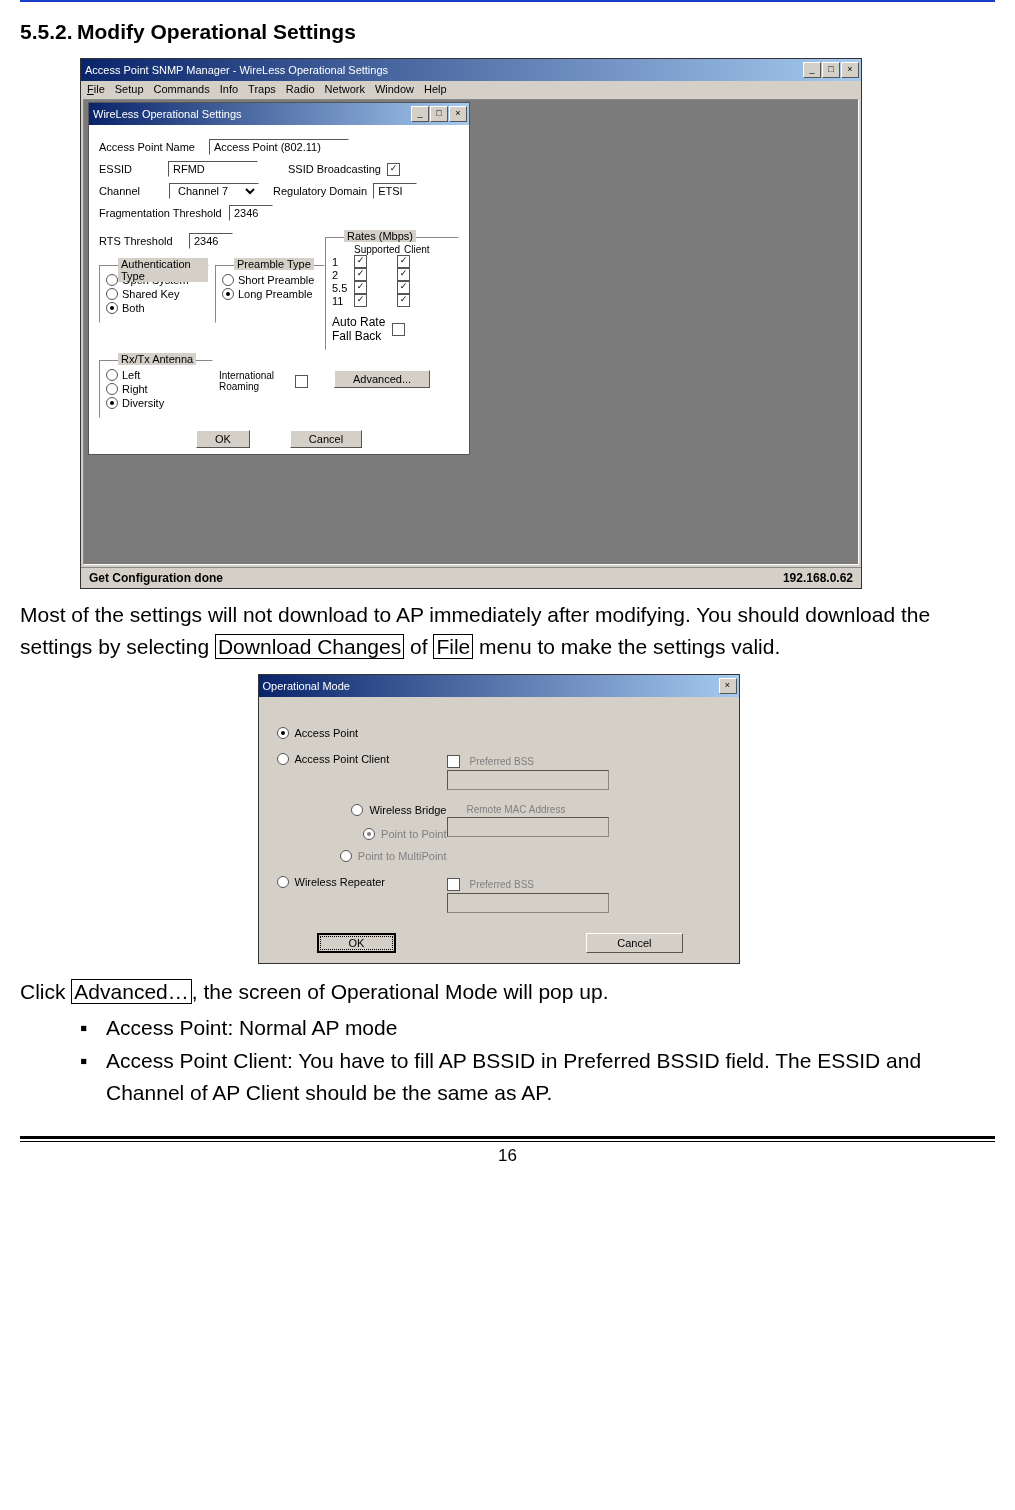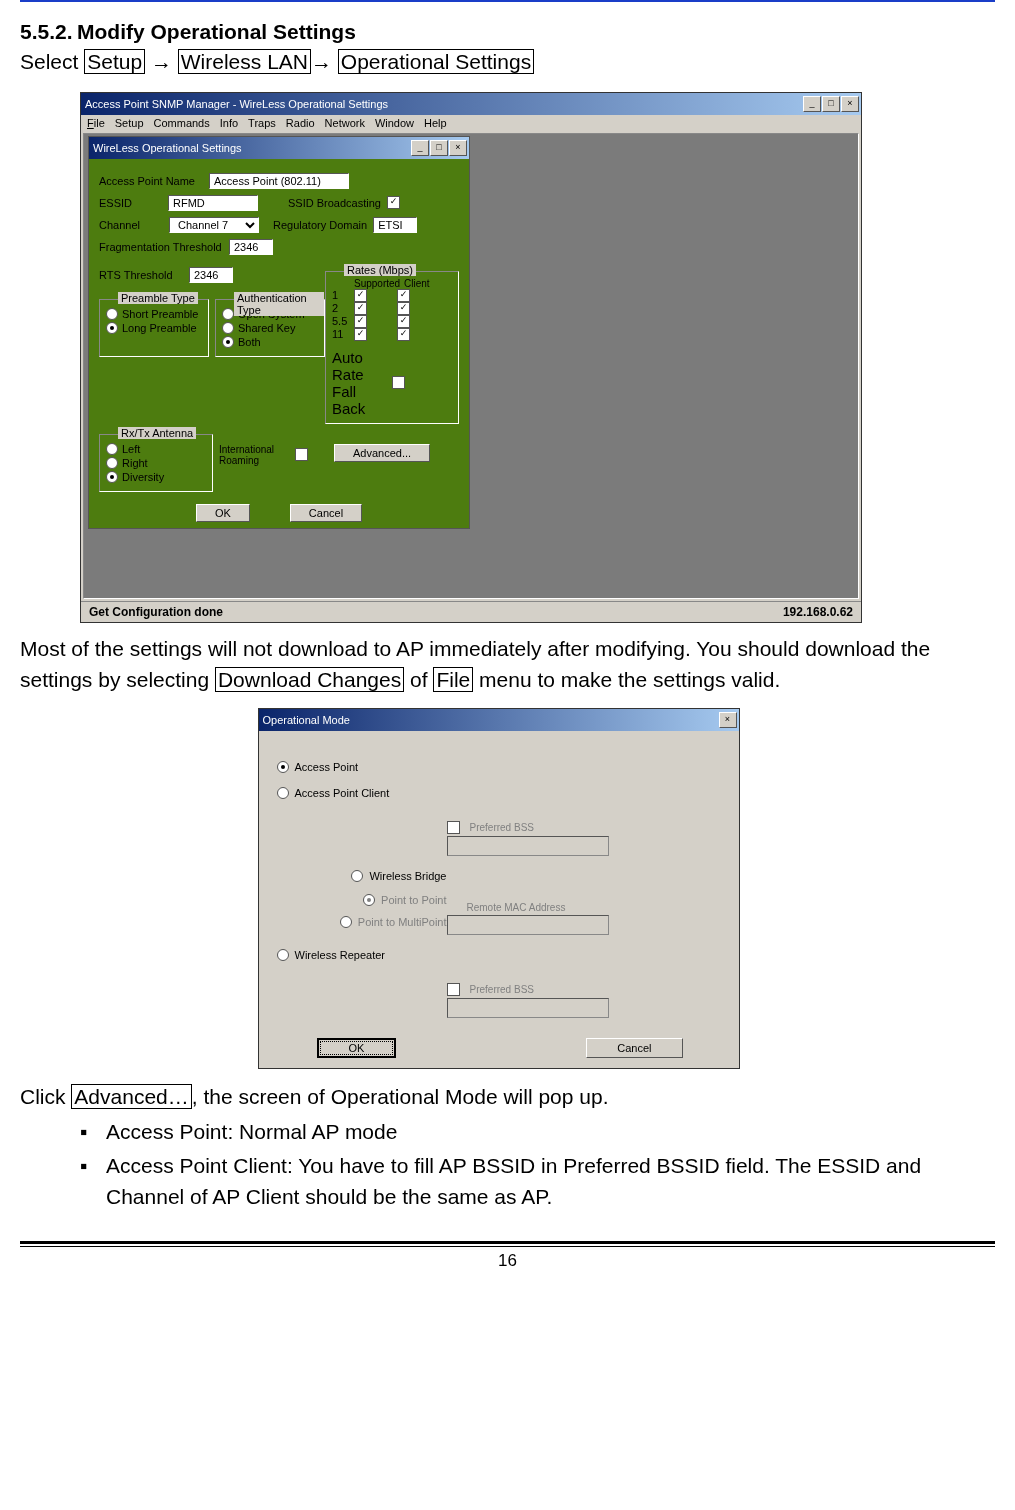--- a/index.html
+++ b/index.html
@@ -95,21 +95,21 @@
     background: #7b7b7b;
   }
   .inner-window {
     position: absolute;
     left: 4px; top: 2px;
     width: 380px;
     background: #d4d0c8;
     border: 1px solid #555;
   }
   .inner-body {
-    background: #4d7c0f;
+    background: #ffffff;
     padding: 8px 10px 6px 10px;
     font-size: 11px;
   }
   .row { display: flex; align-items: center; margin: 6px 0; }
   .lbl { width: 110px; }
   .txtbox {
     border: 1px solid #888;
     border-top-color: #555; border-left-color: #555;
     border-right-color: #fff; border-bottom-color: #fff;
     background: #fff;
@@ -154,21 +154,21 @@
     background: #d4d0c8;
     font-family: Tahoma, sans-serif;
     font-size: 11px;
     filter: blur(0.5px);
   }
   .opmode-body {
     padding: 16px 16px 10px 18px;
   }
   .op-row { display: flex; align-items: flex-start; margin: 14px 0; }
   .op-row .left { width: 170px; display: flex; align-items: center; gap: 6px; }
-  .op-row .right { flex: 1; margin-top: 32px; }
+  .op-row .right { flex: 1; }
   .sub-row { display: flex; align-items: center; gap: 6px; margin: 2px 0; }
   .disabled { color: #808080; }
   .field-label-sm { font-size: 10px; color: #808080; margin-left: 4px; }
   .txtbox-dis {
     border: 1px solid #888;
     border-top-color: #555; border-left-color: #555;
     background: #d4d0c8;
     height: 18px; width: 160px;
   }
   .btn-row-op { display: flex; justify-content: space-between; margin: 20px 40px 0 40px; }
@@ -186,27 +186,20 @@
 
 <div class="page">
 
   <hr class="header-line">
 
   <div>
     <span class="section-heading">5.5.2.</span>
     <span class="section-heading">Modify Operational Settings</span>
   </div>
 
-  <div class="body-text">
-    <span>Select</span>
-    <span class="boxed">Setup</span>
-    <span>→</span>
-    <span class="boxed">Wireless LAN</span><span>→</span>
-    <span class="boxed">Operational Settings</span>
-  </div>
 
   <div class="figure-wrap">
     <div class="snmp-window">
       <div class="titlebar">
         <span class="t-text">Access Point SNMP Manager - WireLess Operational Settings</span>
         <span class="win-btn-group">
           <span class="win-btn">_</span>
           <span class="win-btn">□</span>
           <span class="win-btn">×</span>
         </span>
@@ -254,50 +247,50 @@
               <input class="txtbox" style="width: 44px;" value="2346">
             </div>
 
             <div style="display:flex;gap:0">
               <div style="flex:1">
                 <div class="row">
                   <span style="width:90px">RTS Threshold</span>
                   <input class="txtbox" style="width: 44px;" value="2346">
                 </div>
                 <div style="display:flex;gap:6px">
-                  <div class="gbox" style="flex:1">
-                    <span class="cap">Preamble Type</span>
-                    <div class="radio">
-                        <span class="r-circle"></span>
-                        <span>Short Preamble</span>
-                      </div>
-                    <div class="radio">
-                        <span class="r-circle">
-                          <span class="r-dot"></span>
-                        </span>
-                        <span>Long Preamble</span>
-                      </div>
-                  </div>
                   <div class="gbox" style="flex:1">
                     <span class="cap">Authentication Type</span>
                     <div class="radio">
                         <span class="r-circle"></span>
                         <span>Open System</span>
                       </div>
                     <div class="radio">
                         <span class="r-circle"></span>
                         <span>Shared Key</span>
                       </div>
                     <div class="radio">
                         <span class="r-circle">
                           <span class="r-dot"></span>
                         </span>
                         <span>Both</span>
                       </div>
                   </div>
+                  <div class="gbox" style="flex:1">
+                    <span class="cap">Preamble Type</span>
+                    <div class="radio">
+                        <span class="r-circle"></span>
+                        <span>Short Preamble</span>
+                      </div>
+                    <div class="radio">
+                        <span class="r-circle">
+                          <span class="r-dot"></span>
+                        </span>
+                        <span>Long Preamble</span>
+                      </div>
+                  </div>
                 </div>
               </div>
               <div class="gbox" style="width:120px">
                 <span class="cap">Rates (Mbps)</span>
                 <div style="display:flex;font-size:10px">
                     <span style="width:22px"></span>
                     <span style="width:50px">Supported</span>
                     <span>Client</span>
                   </div>
                 <div style="display:flex;align-items:center">
@@ -318,21 +311,21 @@
                     <span style="width:30px"></span>
                     <span class="cb">✓</span>
                   </div>
                 <div style="display:flex;align-items:center">
                     <span style="width:22px">11</span>
                     <span class="cb">✓</span>
                     <span style="width:30px"></span>
                     <span class="cb">✓</span>
                   </div>
                 <div style="display:flex;align-items:center;margin-top:8px">
-                    <span style="width:60px;font-size:15px">Auto Rate Fall Back</span>
+                    <span style="width:60px;font-size:12px">Auto Rate Fall Back</span>
                     <span class="cb"></span>
                   </div>
               </div>
             </div>
 
             <div style="display:flex;gap:6px;align-items:flex-start">
               <div class="gbox" style="width:100px">
                 <span class="cap">Rx/Tx Antenna</span>
                 <div class="radio">
                     <span class="r-circle"></span>

